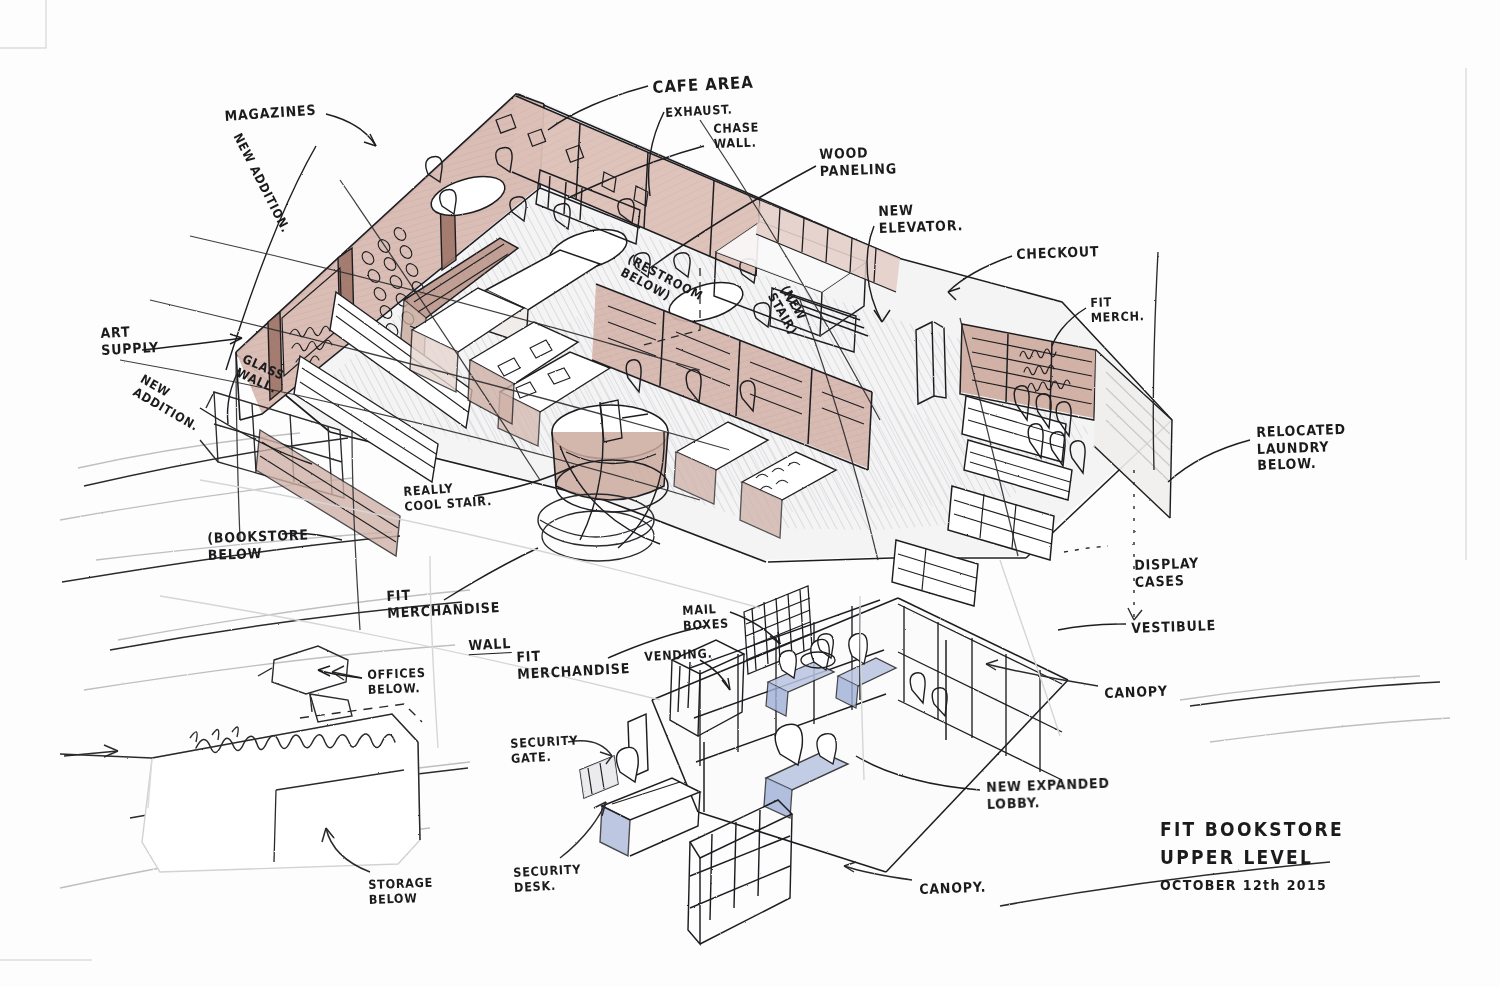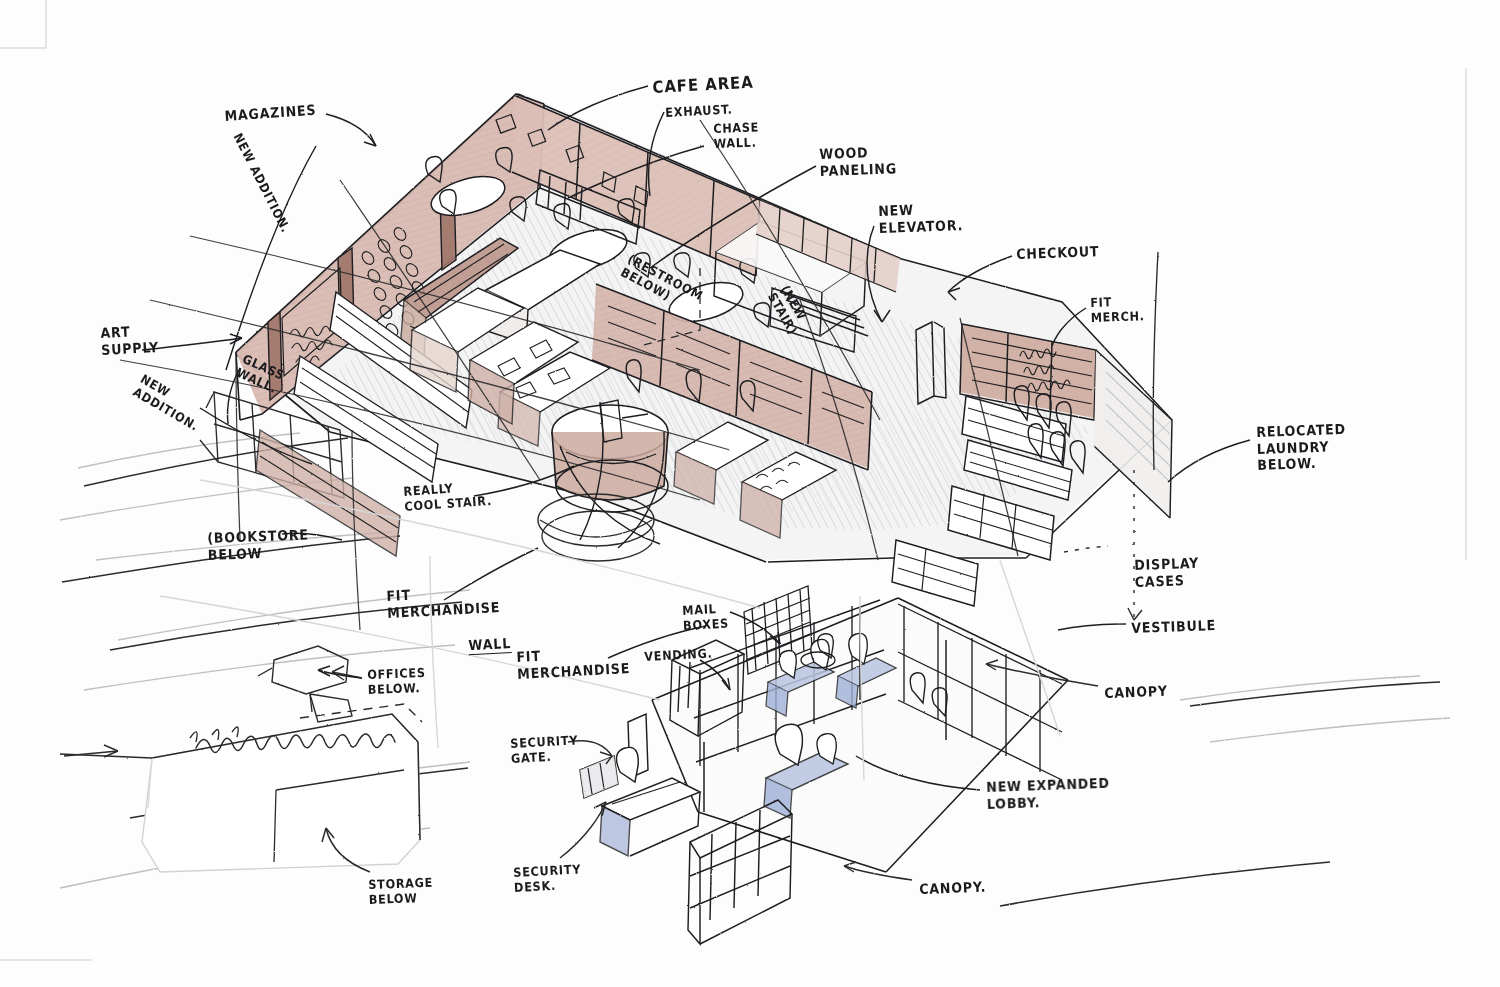--- a/index.html
+++ b/index.html
@@ -730,14 +730,19 @@
 
     <div class="hand md" style="left:986px;top:779px;transform:rotate(-2deg);">NEW EXPANDED
 LOBBY.</div>
 
     <div class="hand md" style="left:919px;top:881px;transform:rotate(-2deg);">CANOPY.</div>
 
     <div class="hand sm" style="left:368px;top:878px;transform:rotate(-2deg);">STORAGE
 BELOW</div>
   </div>
 
+  <div style="position:absolute;left:1160px;top:818px;">
+    <div class="hand title" style="position:relative;left:0;top:0;letter-spacing:0.12em;">FIT BOOKSTORE</div>
+    <div class="hand title" style="position:relative;left:0;top:6px;letter-spacing:0.12em;">UPPER LEVEL</div>
+    <div class="hand md" style="position:relative;left:0;top:14px;letter-spacing:0.10em;">OCTOBER 12th 2015</div>
+  </div>
 
 </div>
 
 </body></html>

